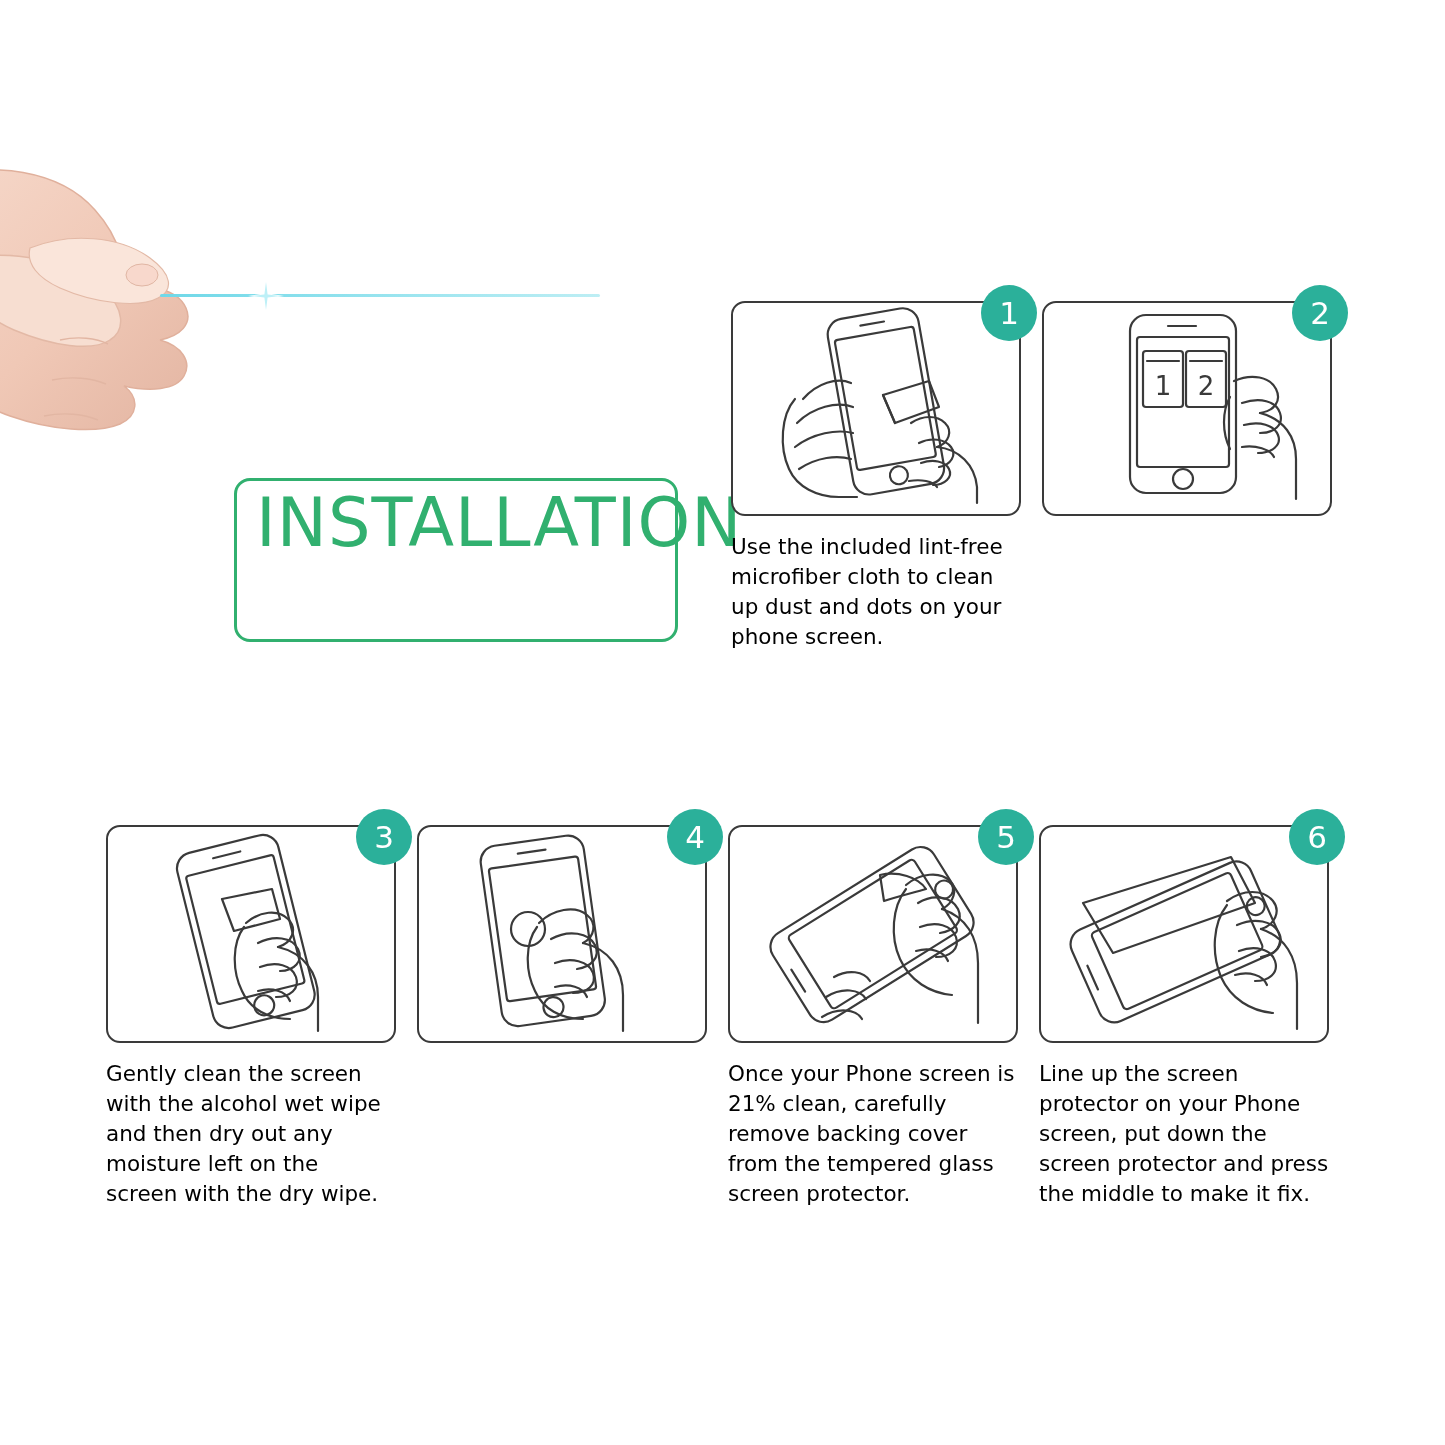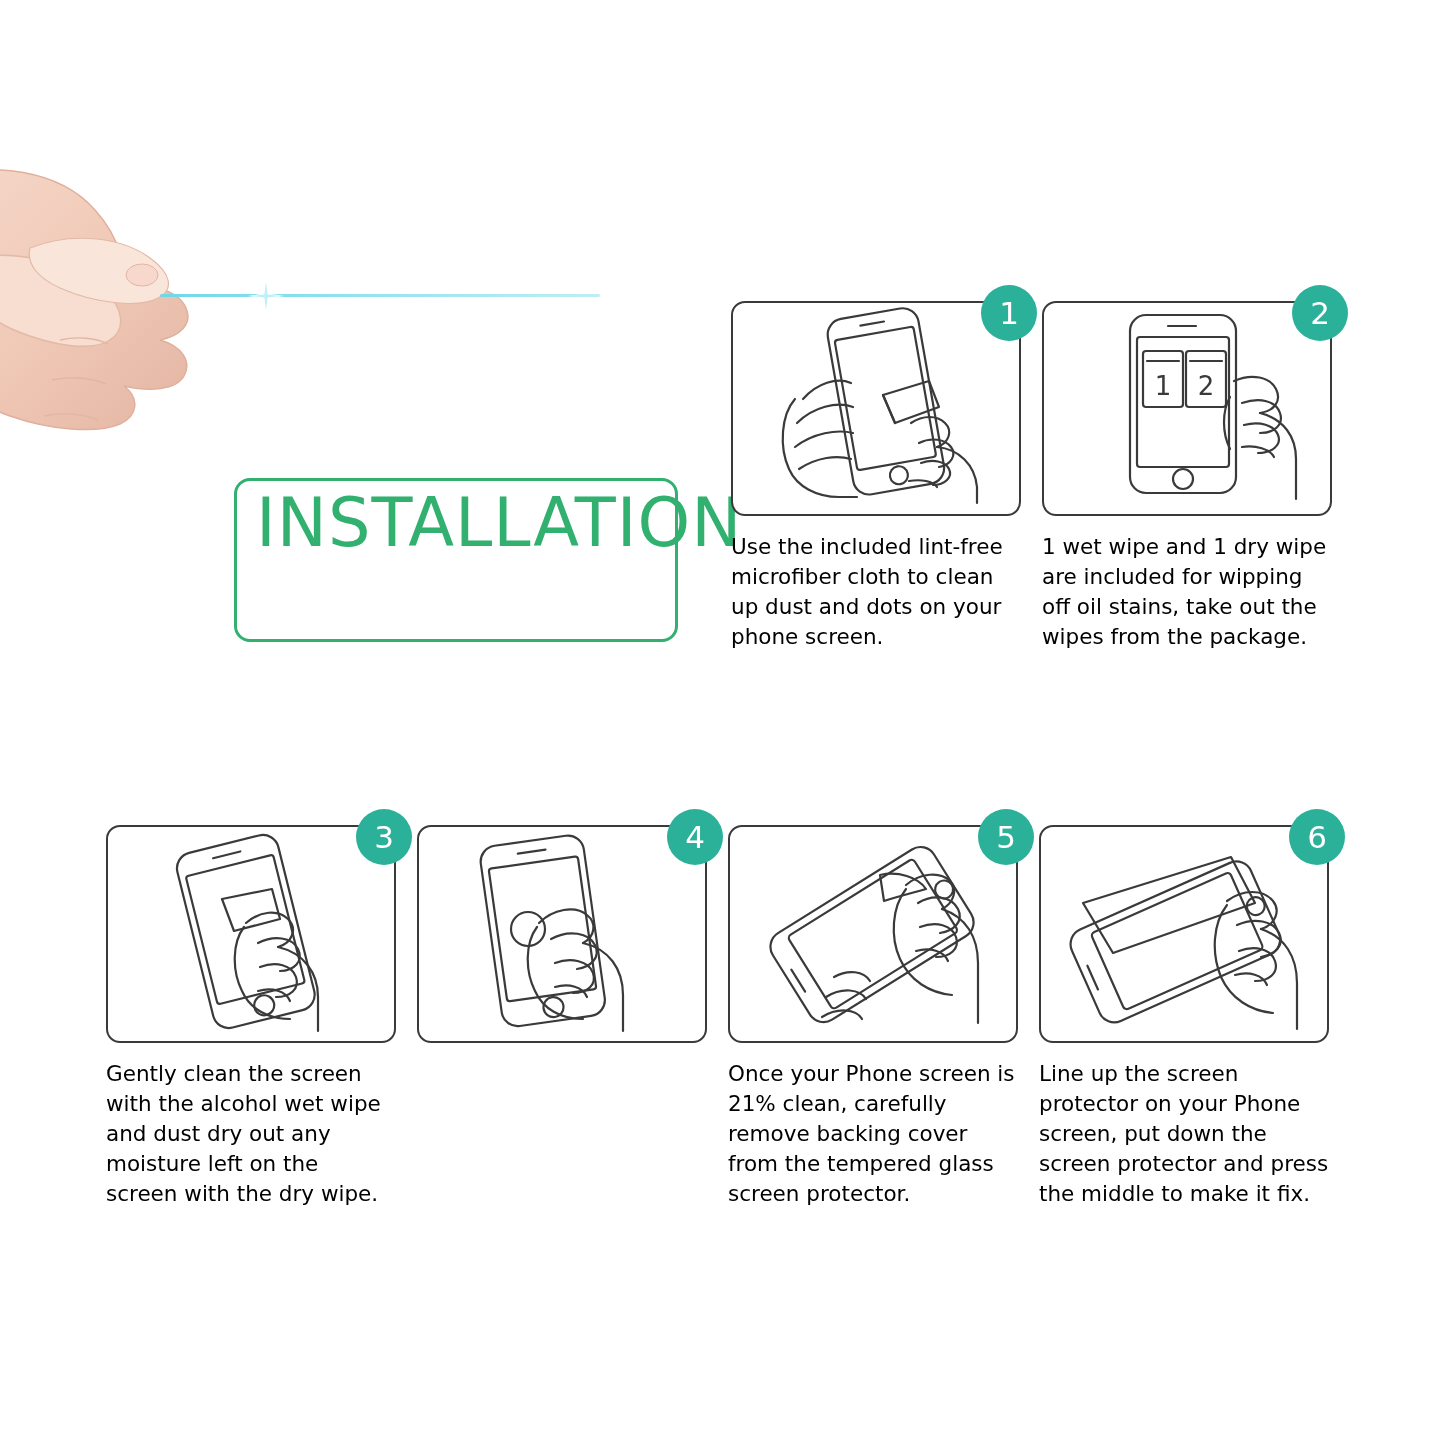--- a/index.html
+++ b/index.html
@@ -216,21 +216,20 @@
 
         <path d="M190,78 C208,70 226,74 232,86 C238,98 230,108 216,110"></path>
         <path d="M198,100 C216,94 232,98 236,110 C240,122 230,130 216,130"></path>
         <path d="M200,122 C216,118 230,122 234,132 C238,142 228,150 214,150"></path>
         <path d="M198,144 C212,142 226,146 230,154"></path>
         <path d="M216,110 C240,116 252,134 252,156 L252,196"></path>
         <path d="M186,94 C178,108 178,130 186,146"></path>
       </g>
     </svg>
   </div>
-  <div class="caption">1 wet wipe and 1 dry wipe are included for wipping off oil stains, take out the wipes from the package.</div>
 </div>
 
 <div class="step" id="step-3">
   <div class="panel">
     <div class="badge">3</div>
     <svg width="286" height="214" viewBox="0 0 286 214">
       <g fill="none" stroke="#3a3a3a" stroke-width="2.2" stroke-linecap="round" stroke-linejoin="round">
         <g transform="rotate(-14 140 105)">
           <rect x="86" y="14" width="104" height="180" rx="16"></rect>
           <rect x="93" y="36" width="90" height="132" rx="3"></rect>
@@ -242,21 +241,21 @@
 
         <path d="M138,96 C152,84 170,82 180,92 C190,102 184,116 170,120"></path>
         <path d="M150,116 C166,108 184,110 190,122 C196,134 186,144 172,144"></path>
         <path d="M152,140 C168,134 184,138 188,150 C192,162 182,170 168,170"></path>
         <path d="M150,164 C164,160 178,164 182,174"></path>
         <path d="M170,120 C196,126 210,146 210,170 L210,204"></path>
         <path d="M136,100 C124,116 124,144 134,164 C142,182 160,192 182,192"></path>
       </g>
     </svg>
   </div>
-  <div class="caption">Gently clean the screen with the alcohol wet wipe and dust dry out any moisture left on the screen with the dry wipe.</div>
+  <div class="caption">Gently clean the screen with the alcohol wet wipe and then dry out any moisture left on the screen with the dry wipe.</div>
 </div>
 
 <div class="step" id="step-4">
   <div class="panel">
     <div class="badge">4</div>
     <svg width="286" height="214" viewBox="0 0 286 214">
       <g fill="none" stroke="#3a3a3a" stroke-width="2.2" stroke-linecap="round" stroke-linejoin="round">
         <g transform="rotate(-8 130 105)">
           <rect x="72" y="12" width="104" height="182" rx="16"></rect>
           <rect x="79" y="34" width="90" height="134" rx="3"></rect>

